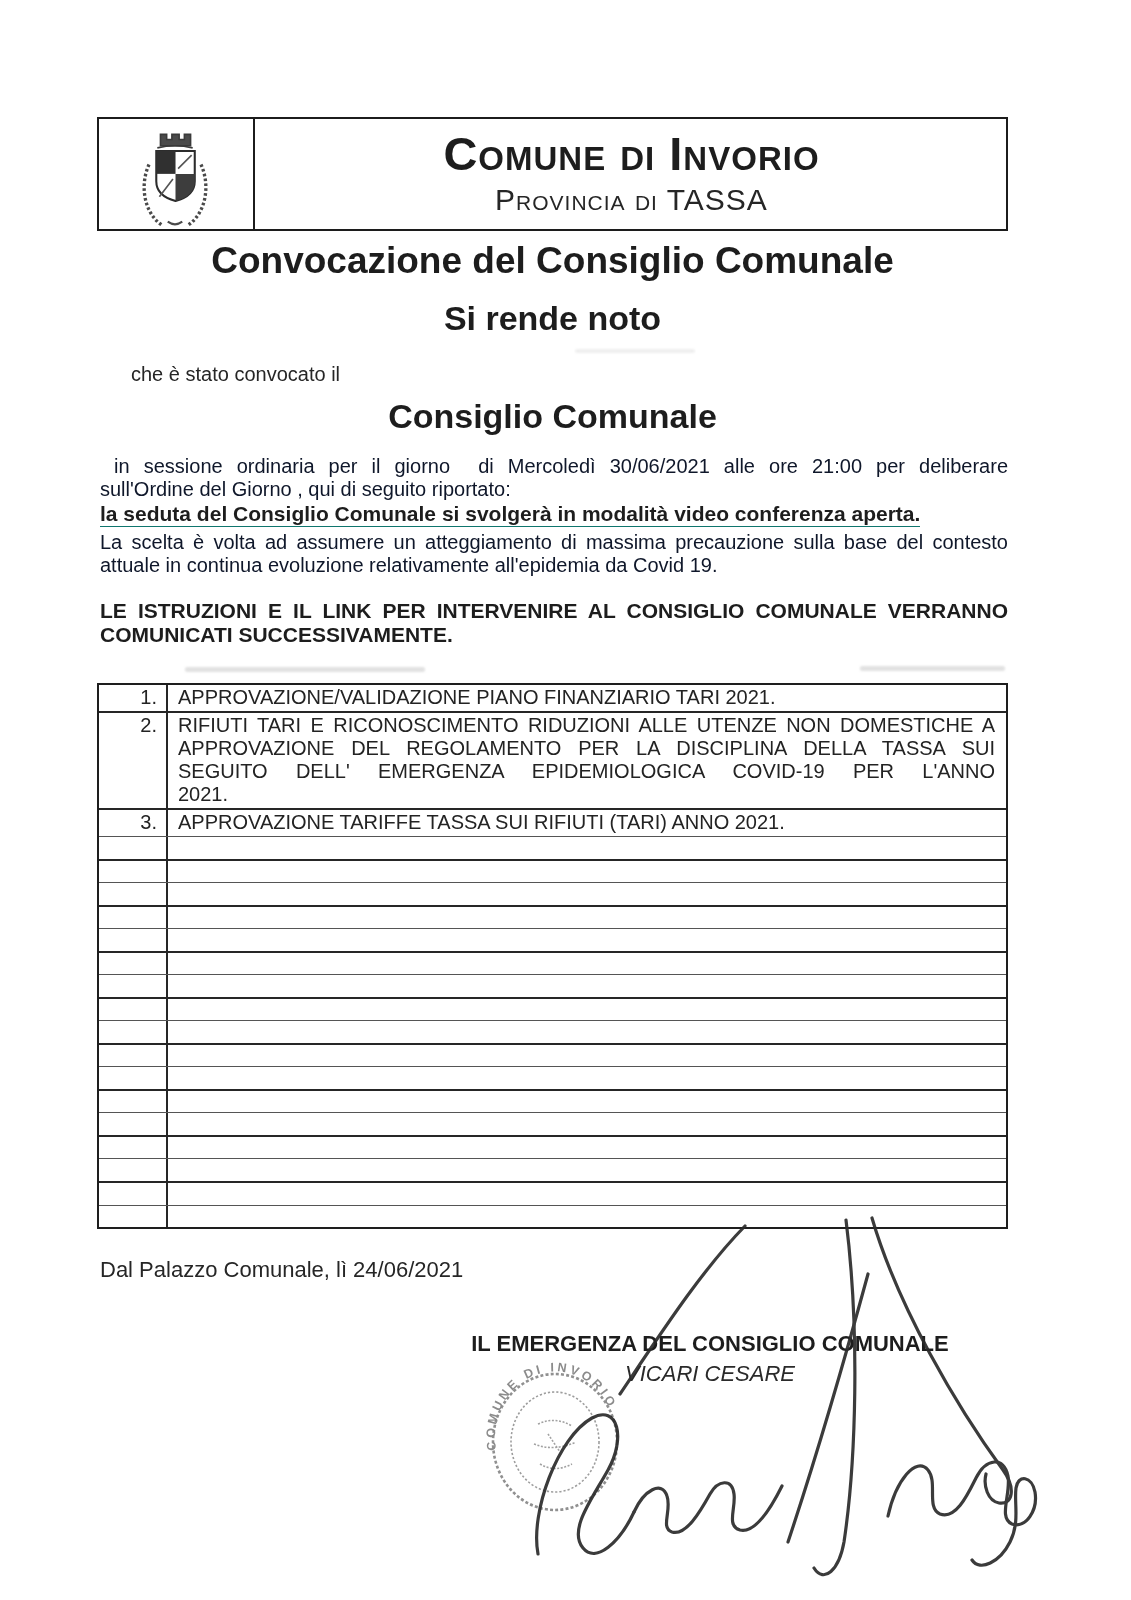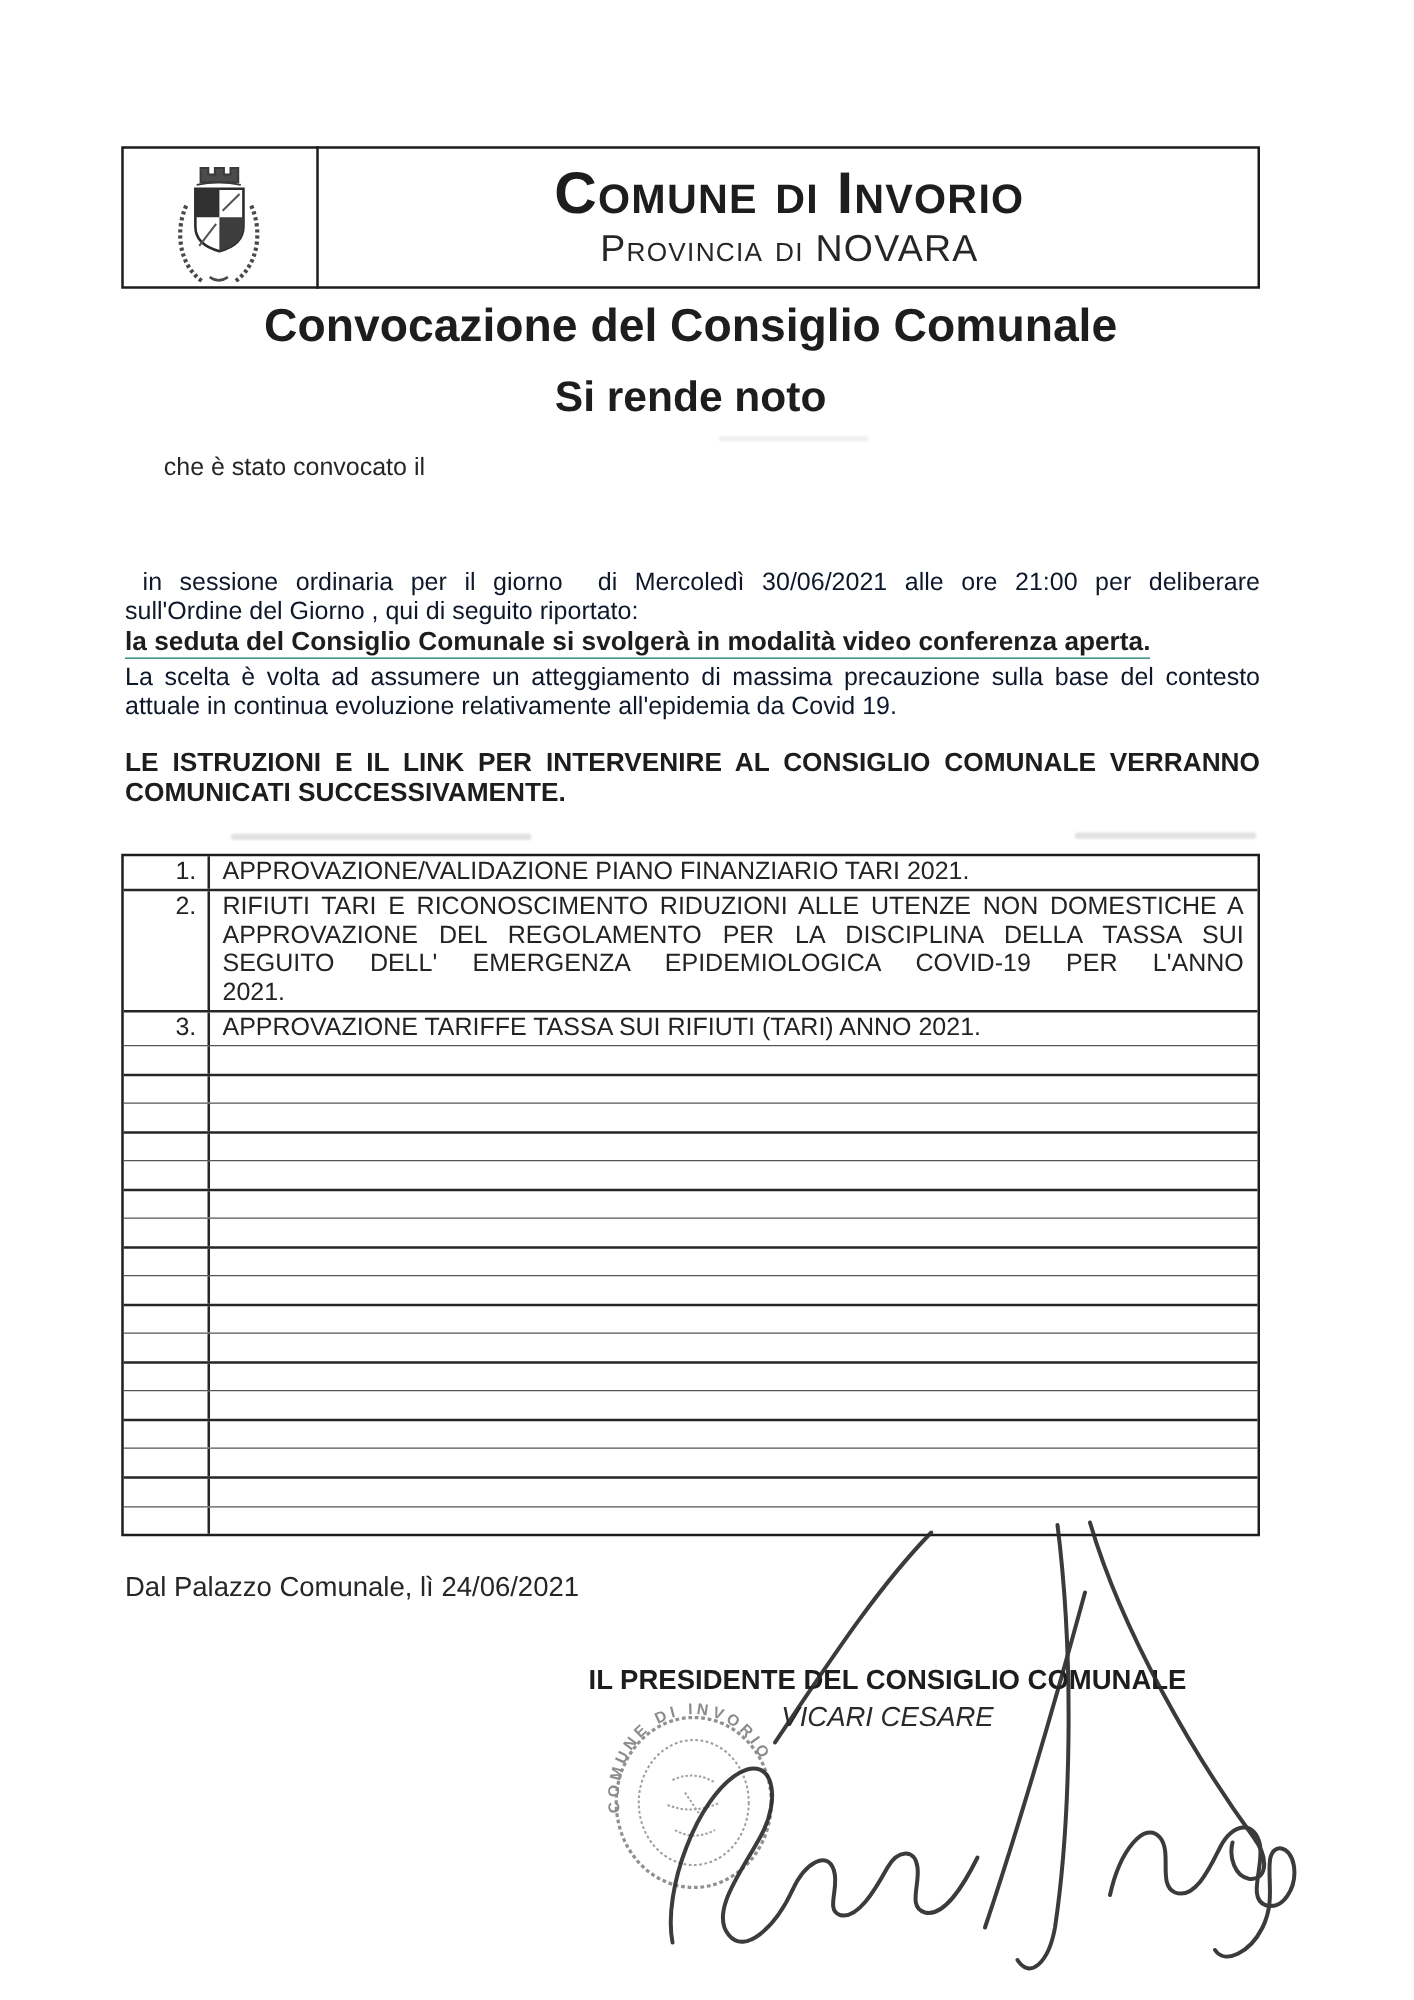--- a/index.html
+++ b/index.html
@@ -82,25 +82,26 @@
     <path d="M17 25 h37 v29 q0 14 -18.5 19 Q17 68 17 54 z" fill="#ffffff" stroke="#2c2c2c" stroke-width="2"></path>
     <path d="M17 25 h18.5 v22 H17 z" fill="#303030"></path>
     <path d="M35.5 47 h18.5 v7 q0 14 -18.5 19 z" fill="#3d3d3d"></path>
     <path d="M38 42 L51 29 M20 69 L33 52" stroke="#555" stroke-width="1.6"></path>
     <path d="M10 38 C 1 58 5 84 22 96" fill="none" stroke="#4a4a4a" stroke-width="3.2" stroke-dasharray="2.5 2.2"></path>
     <path d="M60 38 C 69 58 65 84 48 96" fill="none" stroke="#4a4a4a" stroke-width="3.2" stroke-dasharray="2.5 2.2"></path>
     <path d="M28 93 q7 5 14 0" fill="none" stroke="#4a4a4a" stroke-width="2"></path>
   </svg>
 
   <div class="abs municipality">Comune di Invorio</div>
-  <div class="abs province">Provincia di NOVARA</div>
+  <div class="abs province">Provincia di TASSA</div>
 
   <div class="abs doc-title">Convocazione del Consiglio Comunale</div>
   <div class="abs notice-heading">Si rende noto</div>
   <div class="abs intro-text">che è stato convocato il</div>
+  <div class="abs council-heading">Consiglio Comunale</div>
 
   <div class="abs body-block session-par jlines">
       <div> in sessione ordinaria per il giorno  di Mercoledì 30/06/2021 alle ore 21:00 per deliberare</div>
       <div>sull'Ordine del Giorno , qui di seguito riportato:</div>
     </div>
   <div class="abs mode-notice"><span>la seduta del Consiglio Comunale  si svolgerà in modalità video conferenza aperta.</span></div>
   <div class="abs body-block rationale-par jlines">
       <div>La scelta è volta ad assumere un atteggiamento di massima precauzione sulla base del contesto</div>
       <div>attuale in continua evoluzione relativamente all'epidemia da Covid 19.</div>
     </div>
@@ -196,21 +197,21 @@
         <div class="item-cell"></div>
       </div>
       <div class="agenda-row empty">
         <div class="num-cell"></div>
         <div class="item-cell"></div>
       </div>
     </div>
 
   <div class="abs place-date">Dal Palazzo Comunale, lì 24/06/2021</div>
   <div class="abs signer-block">
-    <div class="signer-title">IL PRESIDENTE DEL CONSIGLIO COMUNALE</div>
+    <div class="signer-title">IL EMERGENZA DEL CONSIGLIO COMUNALE</div>
     <div class="signer-name">VICARI CESARE</div>
   </div>
 
   <svg class="abs sig-svg" viewBox="0 0 620 385">
     <g opacity="0.8">
       <ellipse cx="135" cy="230" rx="62" ry="68" fill="none" stroke="#757575" stroke-width="2.6" stroke-dasharray="3 2.2"></ellipse>
       <ellipse cx="135" cy="230" rx="44" ry="50" fill="none" stroke="#858585" stroke-width="1.6" stroke-dasharray="2.2 2"></ellipse>
       <path id="stampArc" d="M 78 246 A 60 66 0 1 1 192 246" fill="none"></path>
       <text font-size="12.5" fill="#6f6f6f" letter-spacing="3.2" font-weight="700">
         <textPath href="#stampArc" startOffset="8">COMUNE DI INVORIO</textPath>

